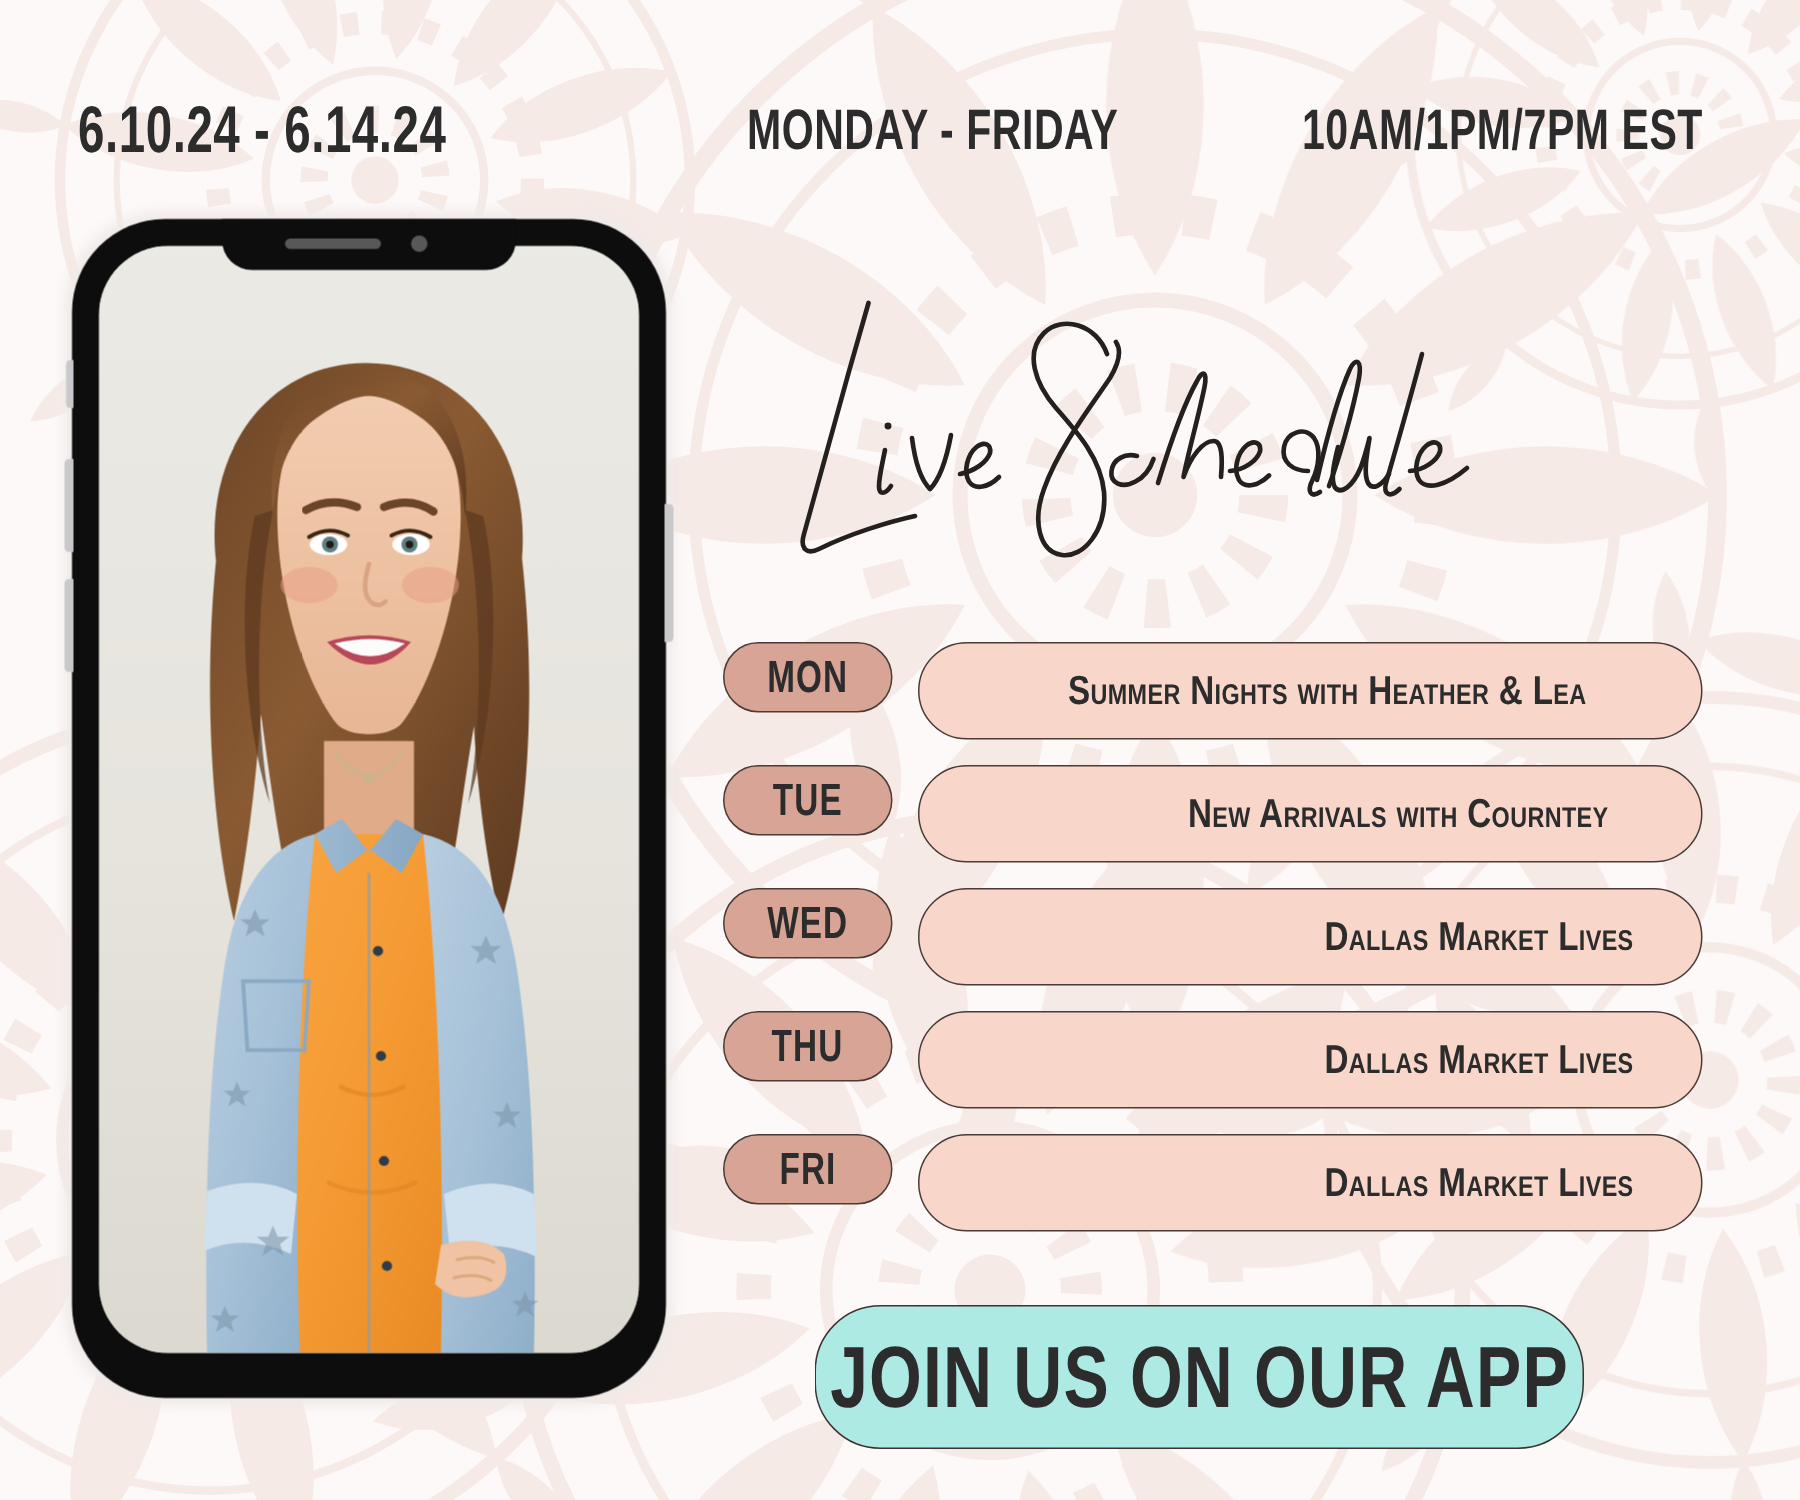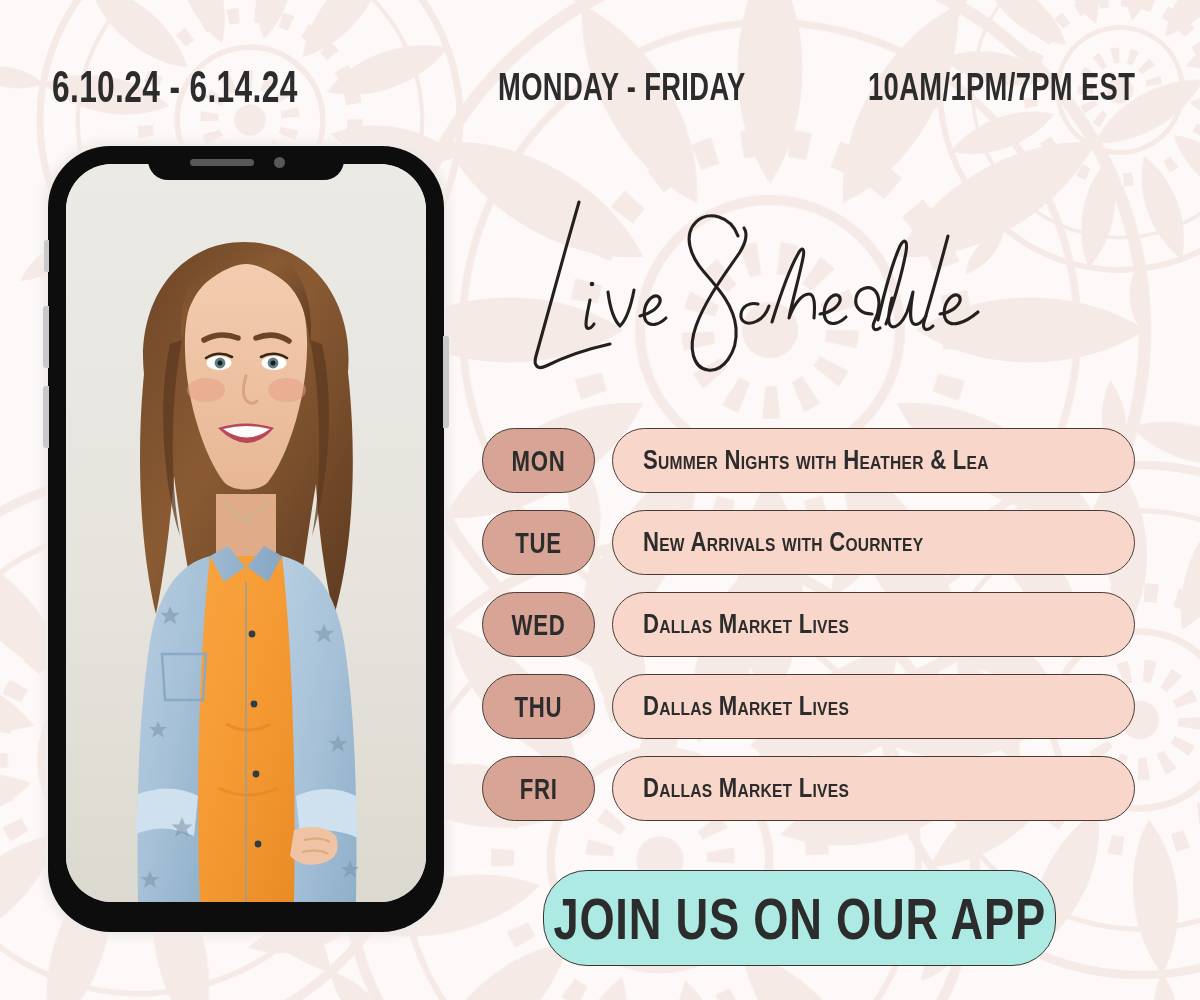--- a/index.html
+++ b/index.html
@@ -73,40 +73,41 @@
   .sb-mute  { left:-4px; top:94px;  width:5px; height:32px; border-radius:3px 0 0 3px; }
   .sb-volup { left:-5px; top:160px; width:6px; height:62px; border-radius:3px 0 0 3px; }
   .sb-voldn { left:-5px; top:240px; width:6px; height:62px; border-radius:3px 0 0 3px; }
   .sb-power { right:-5px; top:190px; width:6px; height:92px; border-radius:0 3px 3px 0; }
 
   
   .schedule { position:absolute; left:482px; top:428px; z-index:3; }
   .row { position:relative; height:65px; margin-bottom:17px; }
   .day-pill {
     position:absolute; left:0; top:0;
-    width:113px; height:65px;
+    width:113px; height:47px;
     background:#d8a495;
     border:1.6px solid #4a3b36;
     border-radius:34px;
     display:flex; align-items:center; justify-content:center;
   }
   .day-pill span {
     color:#2c2c2c;
     font-family:"Liberation Sans Narrow","Liberation Sans", sans-serif;
     font-weight:700; font-size:30px; letter-spacing:1px;
     transform:scaleX(0.74);
   }
   .event-pill {
     position:absolute; left:130px; top:0;
     width:523px; height:65px;
     background:#f8d6ca;
     border:1.6px solid #4a3b36;
     border-radius:34px;
     display:flex; align-items:center;
     padding-left:30px;
+    justify-content:flex-end;
   }
   .event-pill span {
     color:#2c2c2c;
     font-family:"Liberation Sans Narrow","Liberation Sans", sans-serif;
     font-weight:700; font-size:27px;
     font-variant:small-caps;
     letter-spacing:0.3px;
     transform:scaleX(0.82); transform-origin:left center;
     white-space:nowrap;
   }

